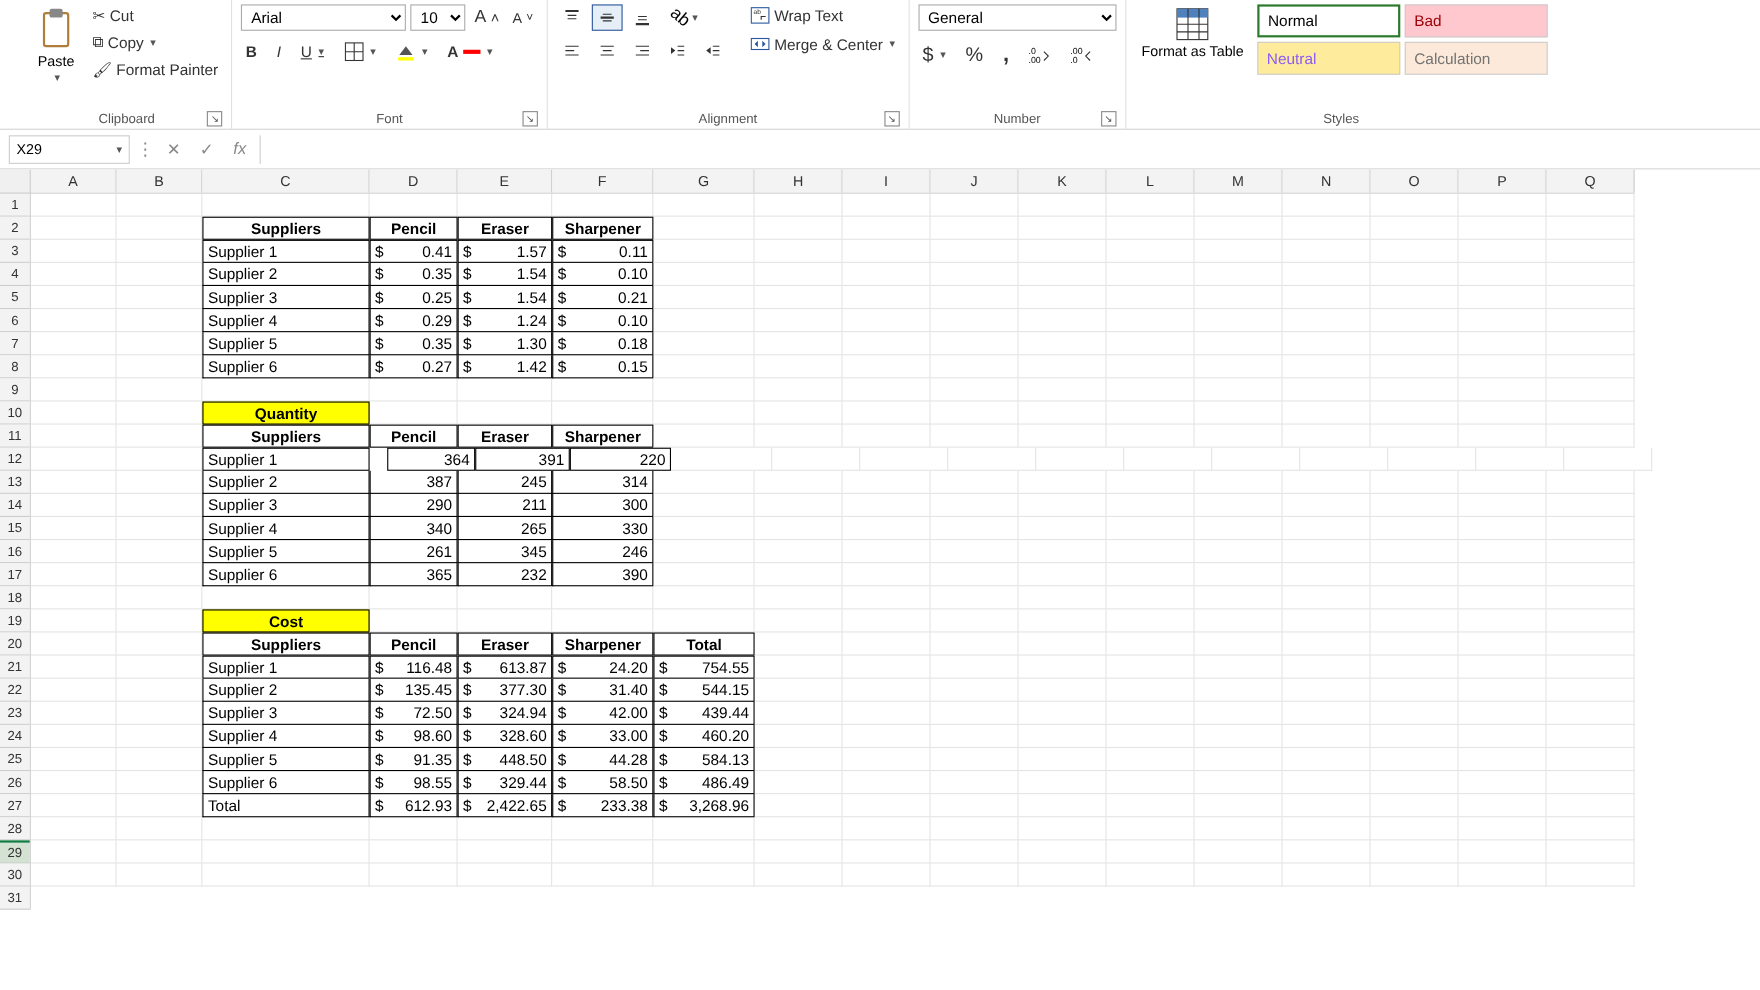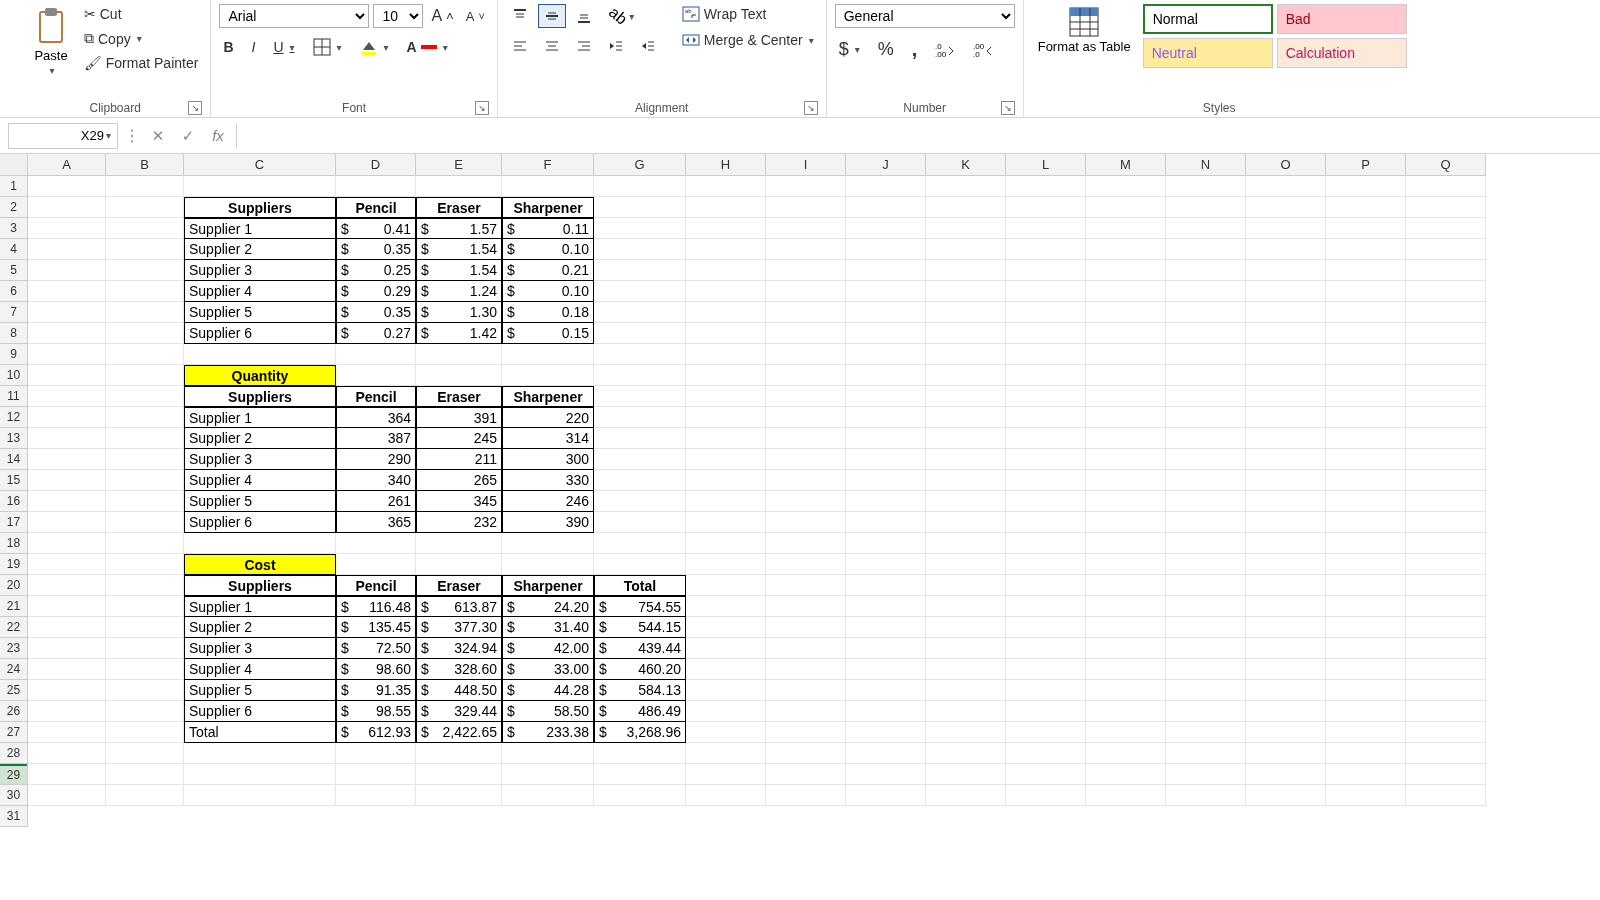--- a/index.html
+++ b/index.html
@@ -20,25 +20,25 @@
 select.ribbon-select { border:1px solid #aaa; font-size:14px; padding:2px 4px; background:#fff; }
 .font-name { width:150px; }
 .font-size { width:50px; }
 .num-fmt { width:180px; }
 .align-btn { width:28px; height:24px; border:1px solid transparent; display:flex; align-items:center; justify-content:center; cursor:pointer;}
 .align-btn.sel { border:1px solid #2b579a; background:#e6eef7;}
 .style-cell { border:1px solid #ccc; width:130px; height:30px; font-size:14px; padding:4px 8px; display:flex; align-items:center; cursor:pointer;}
 .style-normal { border:2px solid #2b7a2b; background:#fff;}
 .style-bad { background:#ffc7ce; color:#9c0006;}
 .style-neutral { background:#ffeb9c; color:#8b5cf6;}
-.style-calc { background:#fce9d9; color:#be185d;}
+.style-calc { background:#fce9d9; color:#737373;}
 
 
 .fbar { display:flex; align-items:center; height:36px; border-bottom:1px solid #d4d4d4; padding:0 8px; gap:6px;}
-.name-box { border:1px solid #ccc; width:110px; height:26px; font-size:13px; padding:2px 6px; display:flex; align-items:center; justify-content:flex-end;}
+.name-box { border:1px solid #ccc; width:110px; height:26px; font-size:13px; padding:2px 6px; display:flex; align-items:center; justify-content:space-between;}
 .fx-btn { width:24px; height:24px; display:flex; align-items:center; justify-content:center; color:#888; font-size:15px;}
 .fx-input { flex:1; height:26px; border:none; border-left:1px solid #ccc; padding-left:8px; font-size:13px;}
 
 
 .grid-wrap { position:relative; overflow:hidden; height: calc(900px - 118px - 36px); }
 .corner { position:absolute; left:0; top:0; width:28px; height:22px; background:#f0f0f0; border-right:1px solid #ccc; border-bottom:1px solid #ccc; z-index:3;}
 .col-headers { position:absolute; left:28px; top:0; height:22px; display:flex; z-index:2; background:#f0f0f0; border-bottom:1px solid #ccc;}
 .ch { border-right:1px solid #ccc; font-size:13px; color:#333; display:flex; align-items:center; justify-content:center; background:#f3f3f3;}
 .row-headers { position:absolute; left:0; top:22px; width:28px; z-index:2; background:#f0f0f0; border-right:1px solid #ccc;}
 .rh { height:21px; border-bottom:1px solid #ccc; font-size:12px; color:#333; display:flex; align-items:center; justify-content:center; background:#f3f3f3;}
@@ -664,21 +664,21 @@
         <div class="cell" style="width: 80px;"></div>
         <div class="cell" style="width: 80px;"></div>
         <div class="cell" style="width: 80px;"></div>
         <div class="cell" style="width: 80px;"></div>
         <div class="cell" style="width: 80px;"></div>
       </div>
       <div class="row">
         <div class="cell" style="width: 78px;"></div>
         <div class="cell" style="width: 78px;"></div>
         <div class="cell b-left b-right b-bot b-top" style="width: 152px;">Supplier 1</div>
-        <div class="cell right b-left b-right b-bot b-top" style="width: 80px;">364</div>
+        <div class="cell right b-left b-right b-bot b-top" style="width: 80px; margin-left: 16px;">364</div>
         <div class="cell right b-left b-right b-bot b-top" style="width: 86px;">391</div>
         <div class="cell right b-left b-right b-bot b-top" style="width: 92px;">220</div>
         <div class="cell" style="width: 92px;"></div>
         <div class="cell" style="width: 80px;"></div>
         <div class="cell" style="width: 80px;"></div>
         <div class="cell" style="width: 80px;"></div>
         <div class="cell" style="width: 80px;"></div>
         <div class="cell" style="width: 80px;"></div>
         <div class="cell" style="width: 80px;"></div>
         <div class="cell" style="width: 80px;"></div>

